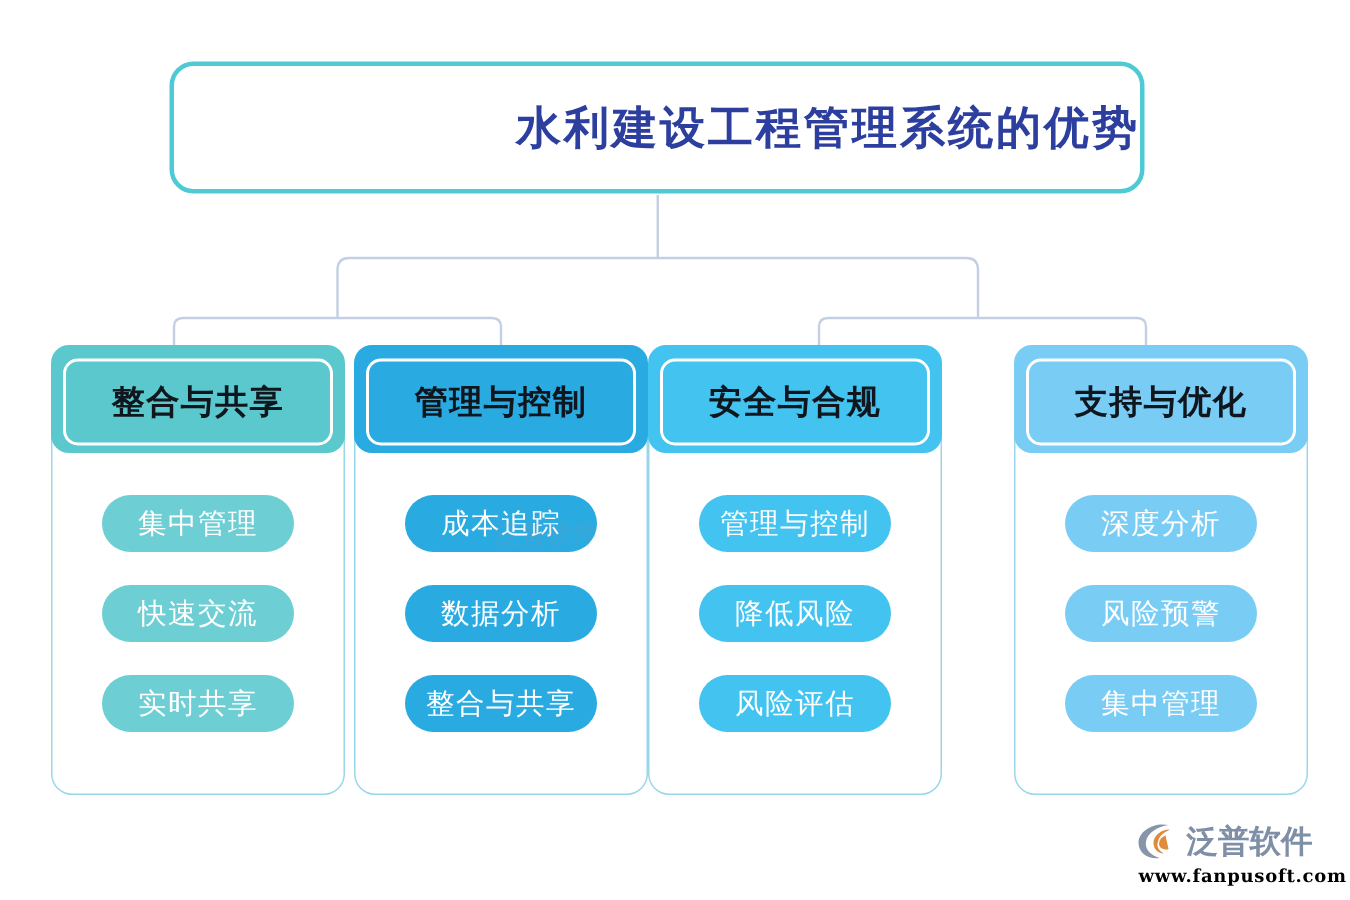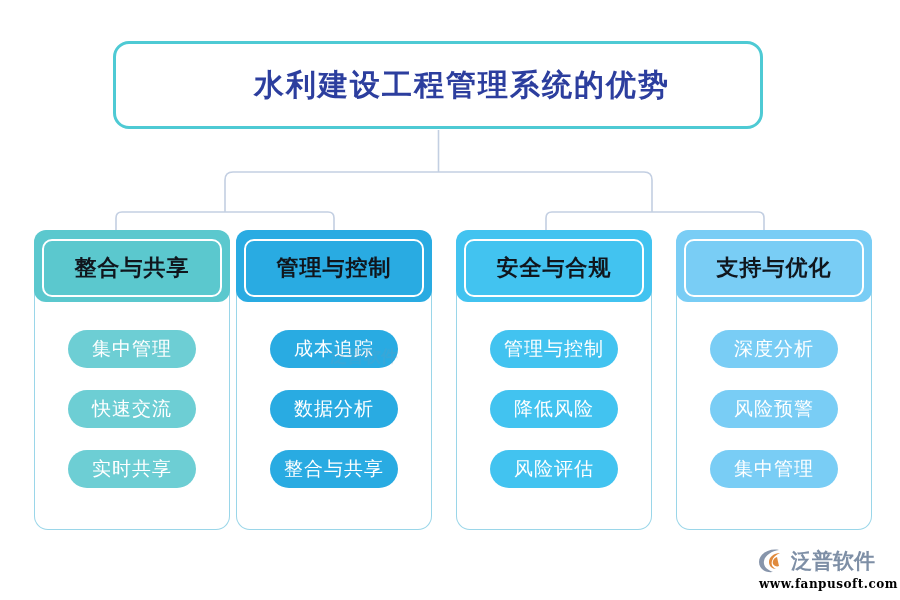--- a/index.html
+++ b/index.html
@@ -37,21 +37,21 @@
     left: 113px;
     top: 41px;
     width: 650px;
     height: 88px;
     box-sizing: border-box;
     border: 3px solid #4ECAD4;
     border-radius: 16px;
     background: #ffffff;
     display: flex;
     align-items: center;
-    justify-content: center;
+    justify-content: flex-end;
     padding-left: 48px;
   }
   .title-text {
     font-family: "DejaVu Serif", serif;
     font-size: 30px;
     font-weight: bold;
     color: #2C3E9E;
     letter-spacing: 2px;
     white-space: nowrap;
   }
@@ -127,21 +127,21 @@
     font-family: Liberation Mono, monospace;
     font-size: 19px;
     color: #ffffff;
     letter-spacing: 1px;
     white-space: nowrap;
   }
 
   
   .col0 { left: 34px; }
   .col1 { left: 236px; }
-  .col2 { left: 456px; padding-left: 27px; }
+  .col2 { left: 432px; padding-left: 27px; }
   .col3 { left: 676px; border-radius: 12px; }
 
   
   .logo {
     position: absolute;
     left: 757px;
     top: 546px;
     width: 136px;
     height: 46px;
   }

